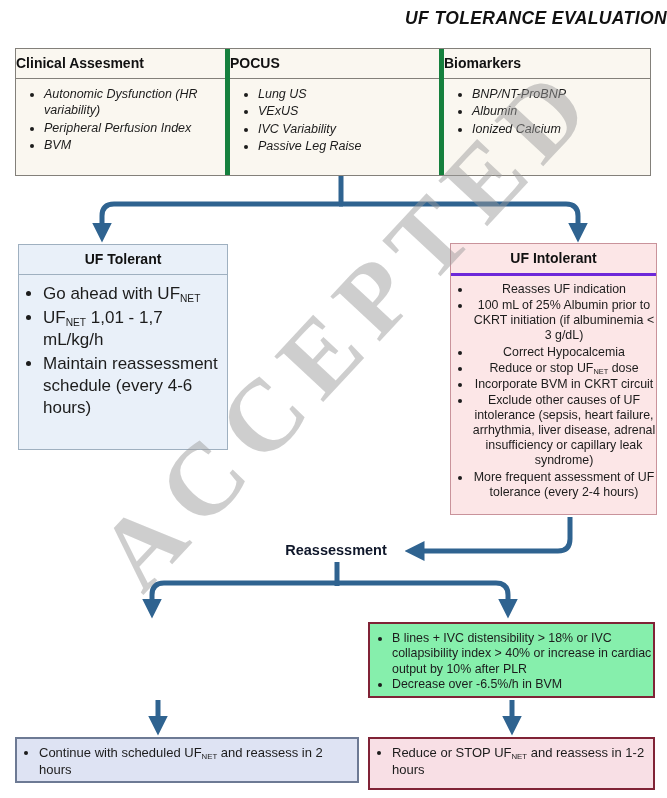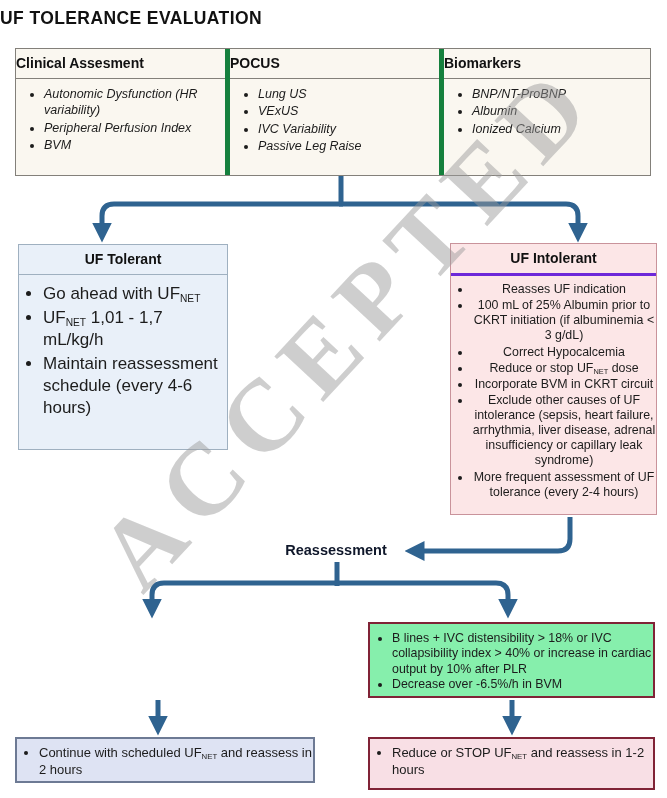--- a/index.html
+++ b/index.html
@@ -1,22 +1,22 @@
 <!DOCTYPE html>
 <html><head>
 <meta charset="utf-8">
 <style>
   html,body{margin:0;padding:0;background:#ffffff;}
   .canvas{
     position:relative;width:667px;height:798px;background:#ffffff;
     font-family:"Liberation Sans",sans-serif;color:#1c1c1c;overflow:hidden;
   }
   .page-title{
-    position:absolute;top:8px;left:0;width:100%;text-align:left;
-    font-size:17.5px;font-weight:bold;letter-spacing:.4px;color:#111;
+    position:absolute;top:8px;left:0;width:100%;text-align:right;
+    font-size:17.5px;font-weight:bold;letter-spacing:.4px;color:#111;font-style:italic;
   }
   
   .top-panel{
     position:absolute;left:15px;top:48px;width:636px;height:128px;
     background:#faf7f0;border:1.5px solid #83807a;box-sizing:border-box;
     display:grid;grid-template-columns:209px 214px 1fr;
   }
   .top-col{box-sizing:border-box;}
   .top-col + .top-col{border-left:5px solid #15803d;}
   .top-col .col-header{
@@ -60,21 +60,21 @@
     background:#dee3f3;border:2px solid #44508a;
   }
   .criteria-right{
     left:368px;top:622px;width:287px;height:76px;
     background:#86efac;border:2px solid #802336;
   }
   .criteria-left ul,.criteria-right ul{
     margin:7px 0 0;padding-left:22px;font-size:12.4px;line-height:1.24;
   }
   .action-left{
-    left:15px;top:737px;width:300px;height:46px;
+    left:15px;top:737px;width:344px;height:46px;
     background:#dee3f3;border:2px solid #6d7a94;
   }
   .action-right{
     left:368px;top:737px;width:287px;height:53px;
     background:#f8dfe5;border:2px solid #802336;
   }
   .action-left ul,.action-right ul{
     margin:6px 0 0;padding-left:22px;font-size:13px;line-height:1.28;
   }
   sub{font-size:.6em;vertical-align:-0.28em;letter-spacing:0;}

